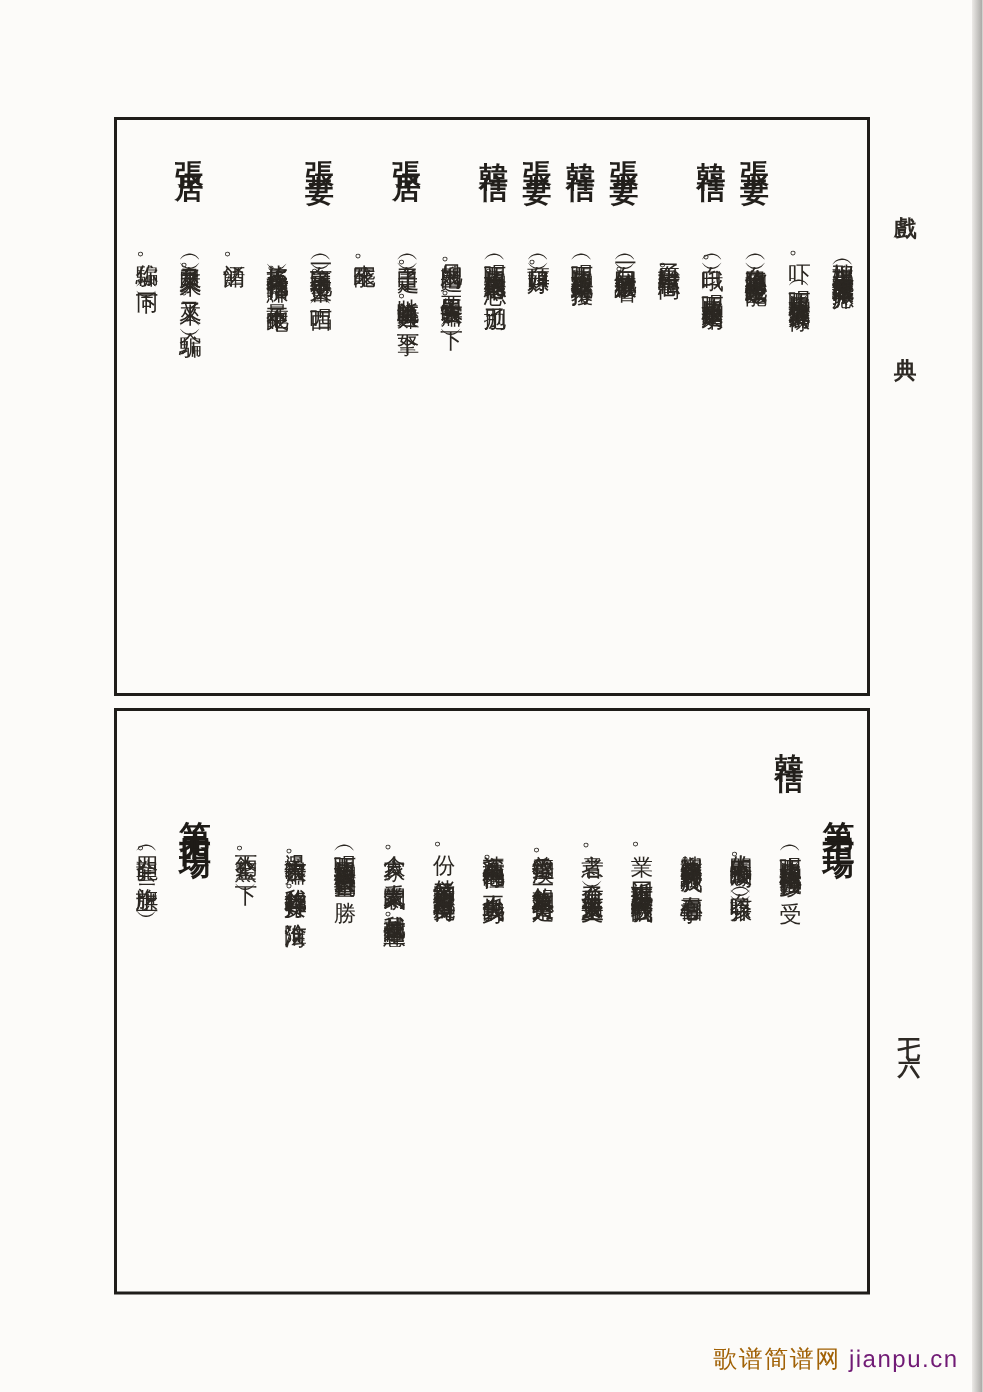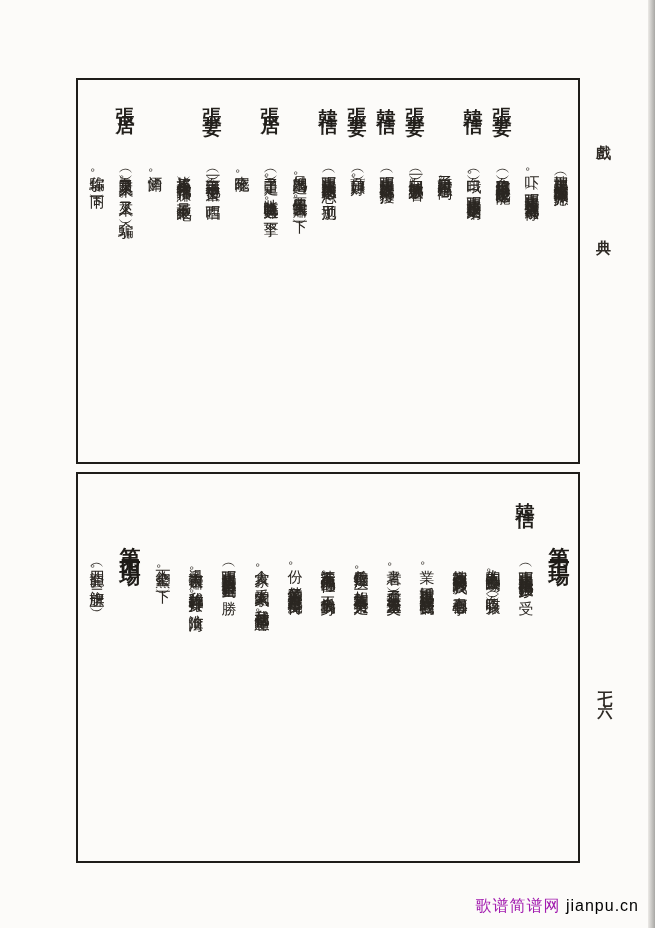--- a/index.html
+++ b/index.html
@@ -52,22 +52,22 @@
   .page-number{
     position:absolute;left:597px;top:680px;
     writing-mode:vertical-rl;text-orientation:upright;
     font-size:15px;font-weight:bold;letter-spacing:5px;color:#2e2a25;line-height:1;
   }
   .watermark{
     position:absolute;top:896px;right:16px;
     font-size:16px;letter-spacing:1px;white-space:nowrap;
     font-family:"Liberation Sans","DejaVu Sans",sans-serif;
   }
-  .watermark .wm-name{color:#a21caf;margin-top:19px;}
-  .watermark .wm-url{color:#000000;}
+  .watermark .wm-name{color:#a16207;margin-top:19px;}
+  .watermark .wm-url{color:#701a75;}
 </style>
 </head>
 <body>
 
 <div class="scan-edge"></div>
 
 <div class="block" id="top-block">
     <div class="col">
       <div class="speaker"></div>
       <div class="vtext">嫂那裏（張居夫婦床上擺飯搬張應介）</div>

